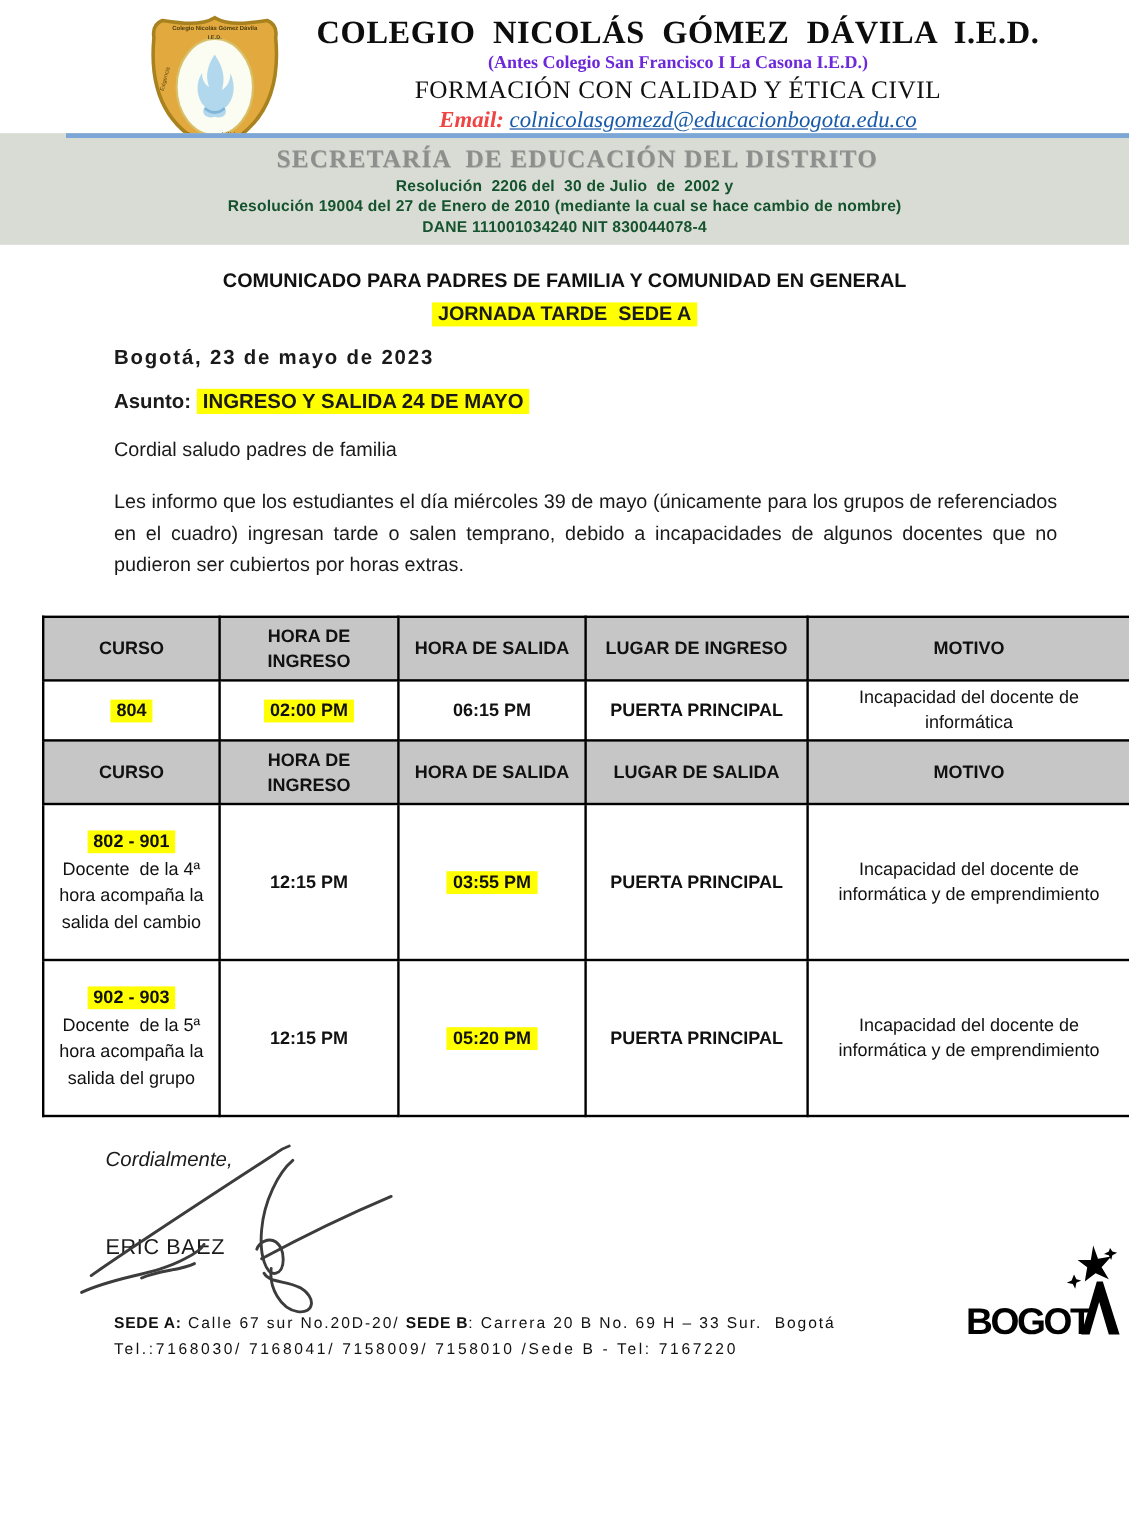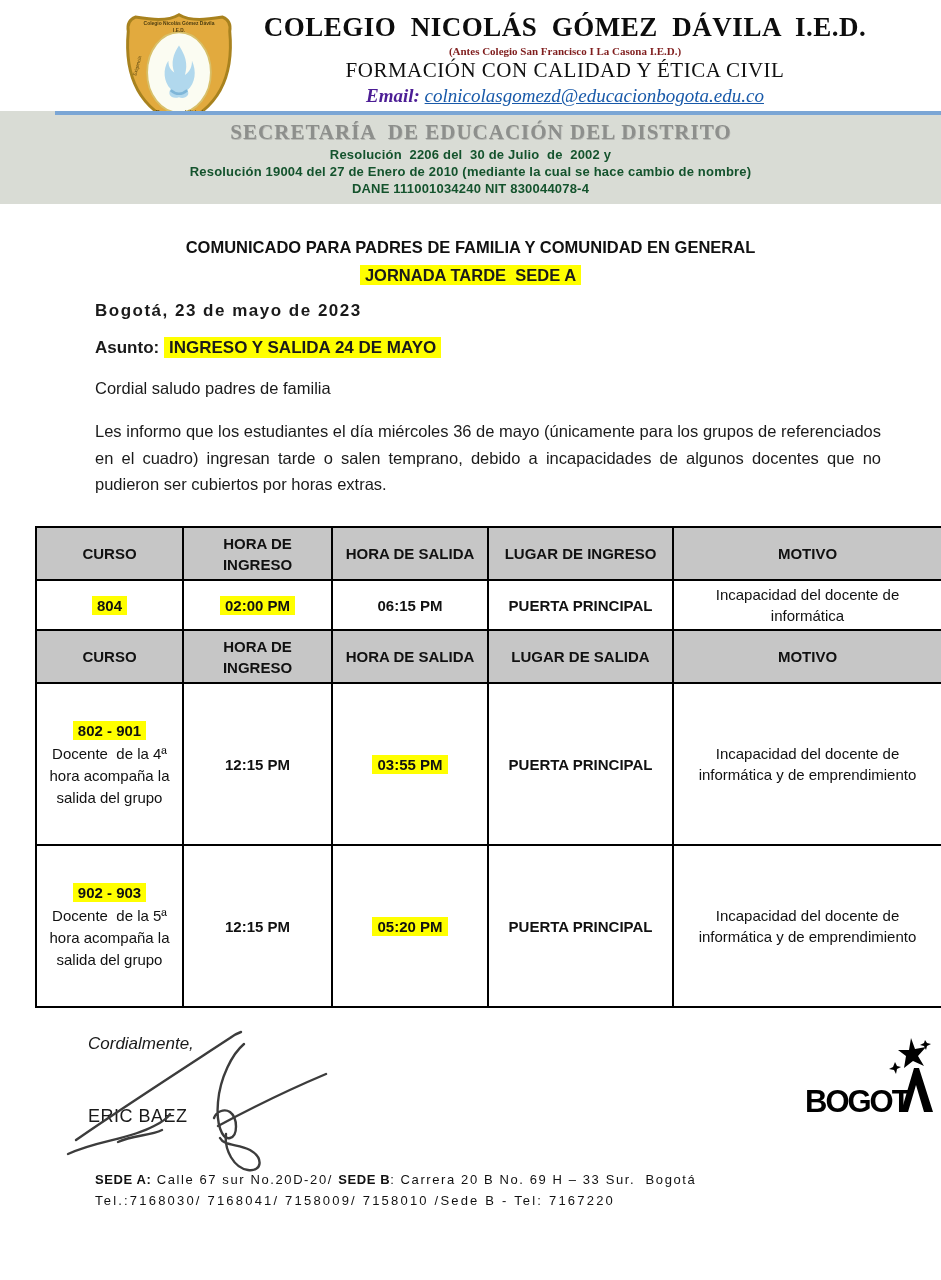--- a/index.html
+++ b/index.html
@@ -34,37 +34,37 @@
     text-align: center;
     font-family: "Liberation Serif", serif;
   }
   .school-name {
     font-size: 27px;
     font-weight: bold;
     letter-spacing: 0.5px;
     color: #0d0d0d;
   }
   .former-name {
-    font-size: 11px;
+    font-size: 15px;
     font-weight: bold;
     margin-top: 2px;
-    color: #7f1d1d;
+    color: #6d28d9;
   }
   .motto {
     font-size: 21px;
     letter-spacing: 0.5px;
     margin-top: 1px;
     color: #101010;
   }
   .email-line {
     font-size: 19px;
     font-style: italic;
     margin-top: 2px;
   }
-  .email-label { font-weight: bold; color: #4c1d95; }
+  .email-label { font-weight: bold; color: #ef4444; }
   .email-link { color: #1859a9; text-decoration: underline; }
 
   
   .banner {
     position: relative;
     width: 941px;
     height: 93px;
     background: #d9dcd5;
     text-align: center;
     padding-top: 9px;
@@ -92,21 +92,21 @@
     color: #14532d;
     margin-top: 2px;
     letter-spacing: 0.2px;
   }
 
   
   .hl { background: #ffff00; color: inherit; padding: 1px 5px; }
   .prewrap { white-space: pre-wrap; }
 
   .doc-title {
-    margin-top: 34px;
+    margin-top: 21px;
     text-align: center;
     font-weight: bold;
     font-size: 16.5px;
     color: #111;
   }
   .doc-subtitle {
     margin-top: 9px;
     text-align: center;
     font-weight: bold;
     font-size: 16.5px;
@@ -154,21 +154,21 @@
     line-height: 1.4;
     color: #111;
   }
   table.schedule th {
     background: #c6c6c6;
     font-weight: bold;
     height: 53px;
     font-size: 15px;
   }
   tr.row-short td { height: 50px; }
-  tr.row-tall td { height: 162px; border-radius: 10px; }
+  tr.row-tall td { height: 130px; border-radius: 10px; }
   .cell-bold { font-weight: bold; }
   .curso-note { font-weight: normal; margin-top: 2px; line-height: 1.45; }
   .motivo-cell { font-weight: normal; }
 
   
   .sig-block {
     position: relative;
     margin: 26px 0 0 88px;
     height: 128px;
     width: 400px;
@@ -244,21 +244,21 @@
     <div class="doc-title">COMUNICADO PARA PADRES DE FAMILIA Y COMUNIDAD EN GENERAL</div>
     <div class="doc-subtitle">
       <span class="hl prewrap">JORNADA TARDE  SEDE A</span>
     </div>
     <div class="date-line">Bogotá, 23 de mayo de 2023</div>
     <div class="subject-line">
       <span>Asunto:</span>
       <span class="hl">INGRESO Y SALIDA 24 DE MAYO</span>
     </div>
     <p class="greeting">Cordial saludo padres de familia</p>
-    <p class="body-par">Les informo que los estudiantes el día miércoles 36 de mayo (únicamente para los grupos de referenciados en el cuadro) ingresan tarde o salen temprano, debido a incapacidades de algunos docentes que no pudieron ser cubiertos por horas extras.</p>
+    <p class="body-par">Les informo que los estudiantes el día miércoles 39 de mayo (únicamente para los grupos de referenciados en el cuadro) ingresan tarde o salen temprano, debido a incapacidades de algunos docentes que no pudieron ser cubiertos por horas extras.</p>
 
     <table class="schedule">
       <colgroup>
           <col>
           <col>
           <col>
           <col>
           <col>
         </colgroup>
       <tbody>
@@ -283,21 +283,21 @@
       <tr>
         <th>CURSO</th>
         <th>HORA DE INGRESO</th>
         <th>HORA DE SALIDA</th>
         <th>LUGAR DE SALIDA</th>
         <th>MOTIVO</th>
       </tr>
       <tr class="row-tall">
         <td class="cell-bold">
           <span class="hl">802 - 901</span>
-          <div class="curso-note prewrap">Docente  de la 4ª hora acompaña la salida del grupo</div>
+          <div class="curso-note prewrap">Docente  de la 4ª hora acompaña la salida del cambio</div>
         </td>
         <td class="cell-bold">12:15 PM</td>
         <td class="cell-bold">
           <span class="hl">03:55 PM</span>
         </td>
         <td class="cell-bold">PUERTA PRINCIPAL</td>
         <td class="motivo-cell">Incapacidad del docente de informática y de emprendimiento</td>
       </tr>
       <tr class="row-tall">
         <td class="cell-bold">

